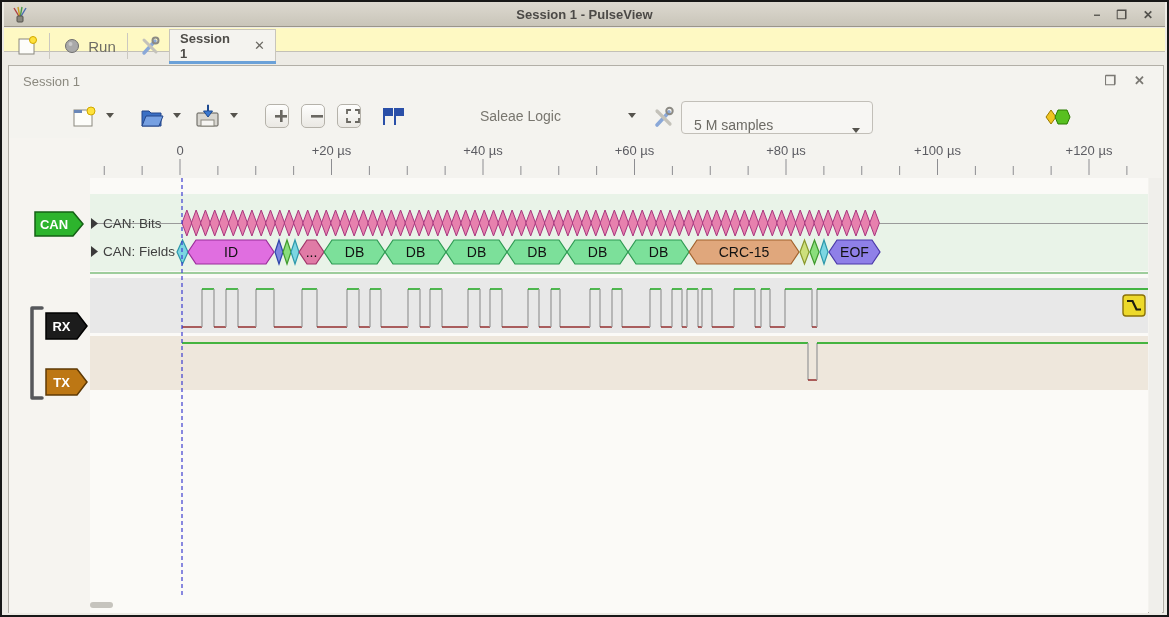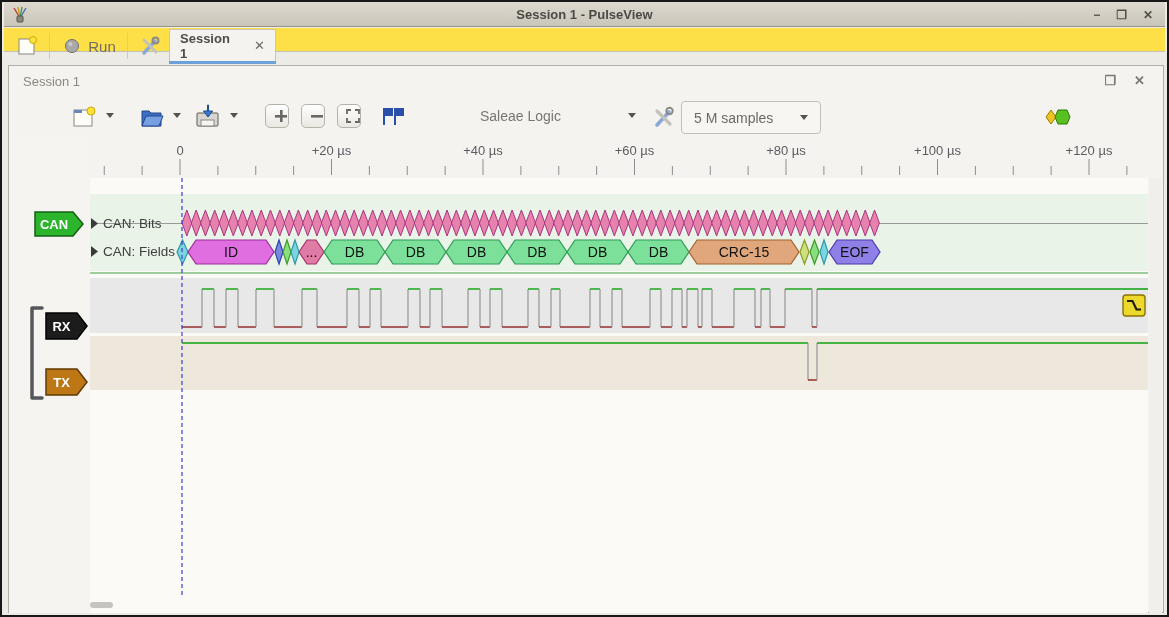--- a/index.html
+++ b/index.html
@@ -13,21 +13,21 @@
     display:flex; align-items:center; }
   .titlebar .app-ico { position:absolute; left:7px; top:3px; }
   .win-title { position:absolute; left:0; right:0; text-align:center;
     font-size:13px; font-weight:bold; color:#4b4946; }
   .win-ctrls { position:absolute; right:12px; top:0; height:25px; display:flex;
     gap:16px; align-items:center; color:#53514c; font-size:12px; font-weight:bold; }
   .win-ctrls span { cursor:default; line-height:1; }
 
   
   .main-toolbar { position:absolute; left:2px; top:26px; right:2px; height:24px;
-    background:#fde047; border-bottom:1px solid #c3c0b7; }
+    background:#fef9c3; border-bottom:1px solid #c3c0b7; }
   .tbtn { position:absolute; top:3px; height:30px; display:flex; align-items:center;
     justify-content:center; }
   .vsep { position:absolute; top:5px; width:1px; height:26px; background:#cbc8c0; }
   .run-label { font-size:15px; color:#6e6c66; margin-left:8px; }
   .tab { position:absolute; left:165px; top:1px; width:107px; height:32px;
     background:#f4f3ef; border:1px solid #c8c5bc; border-bottom:none;
     display:flex; align-items:center; padding:0 10px; }
   .tab-label { font-size:13px; font-weight:bold; color:#4e4c48; }
   .tab-close { margin-left:14px; font-size:13px; color:#6a6862; }
   .tab-underline { position:absolute; left:165px; top:33px; width:107px; height:3px;
@@ -194,21 +194,21 @@
         <circle cx="19.5" cy="7" r="3.2" fill="none" stroke="#8c8a84" stroke-width="2"></circle>
         <line x1="7" y1="7" x2="20" y2="20" stroke="#c4c2ba" stroke-width="3.2" stroke-linecap="round"></line>
       </svg>
     </div>
     <div class="sbtn" style="left:637px; top:6px;">
       <svg width="26" height="26">
         <path d="M23,3 L12,9 L5,21 L13,13 Z" fill="#c42222" stroke="#7a1010"></path>
         <line x1="5" y1="21" x2="9" y2="16" stroke="#7a1010" stroke-width="2"></line>
       </svg>
     </div>
-    <div class="combo" style="left:672px; width:140px;">
+    <div class="combo" style="left:672px; width:192px;align-items:flex-end;">
       <span class="combo-text">5 M samples</span>
       <span class="arrow"></span>
     </div>
     <div class="sbtn" style="left:991px; top:7px;">
       <svg width="32" height="24">
         <polygon points="5,12 10,5 15,12 10,19" fill="#f0c420" stroke="#9a7a00"></polygon>
         <polygon points="14,12 17,5 26,5 29,12 26,19 17,19" fill="#58c020" stroke="#2a7a00"></polygon>
       </svg>
     </div>
   </div>

